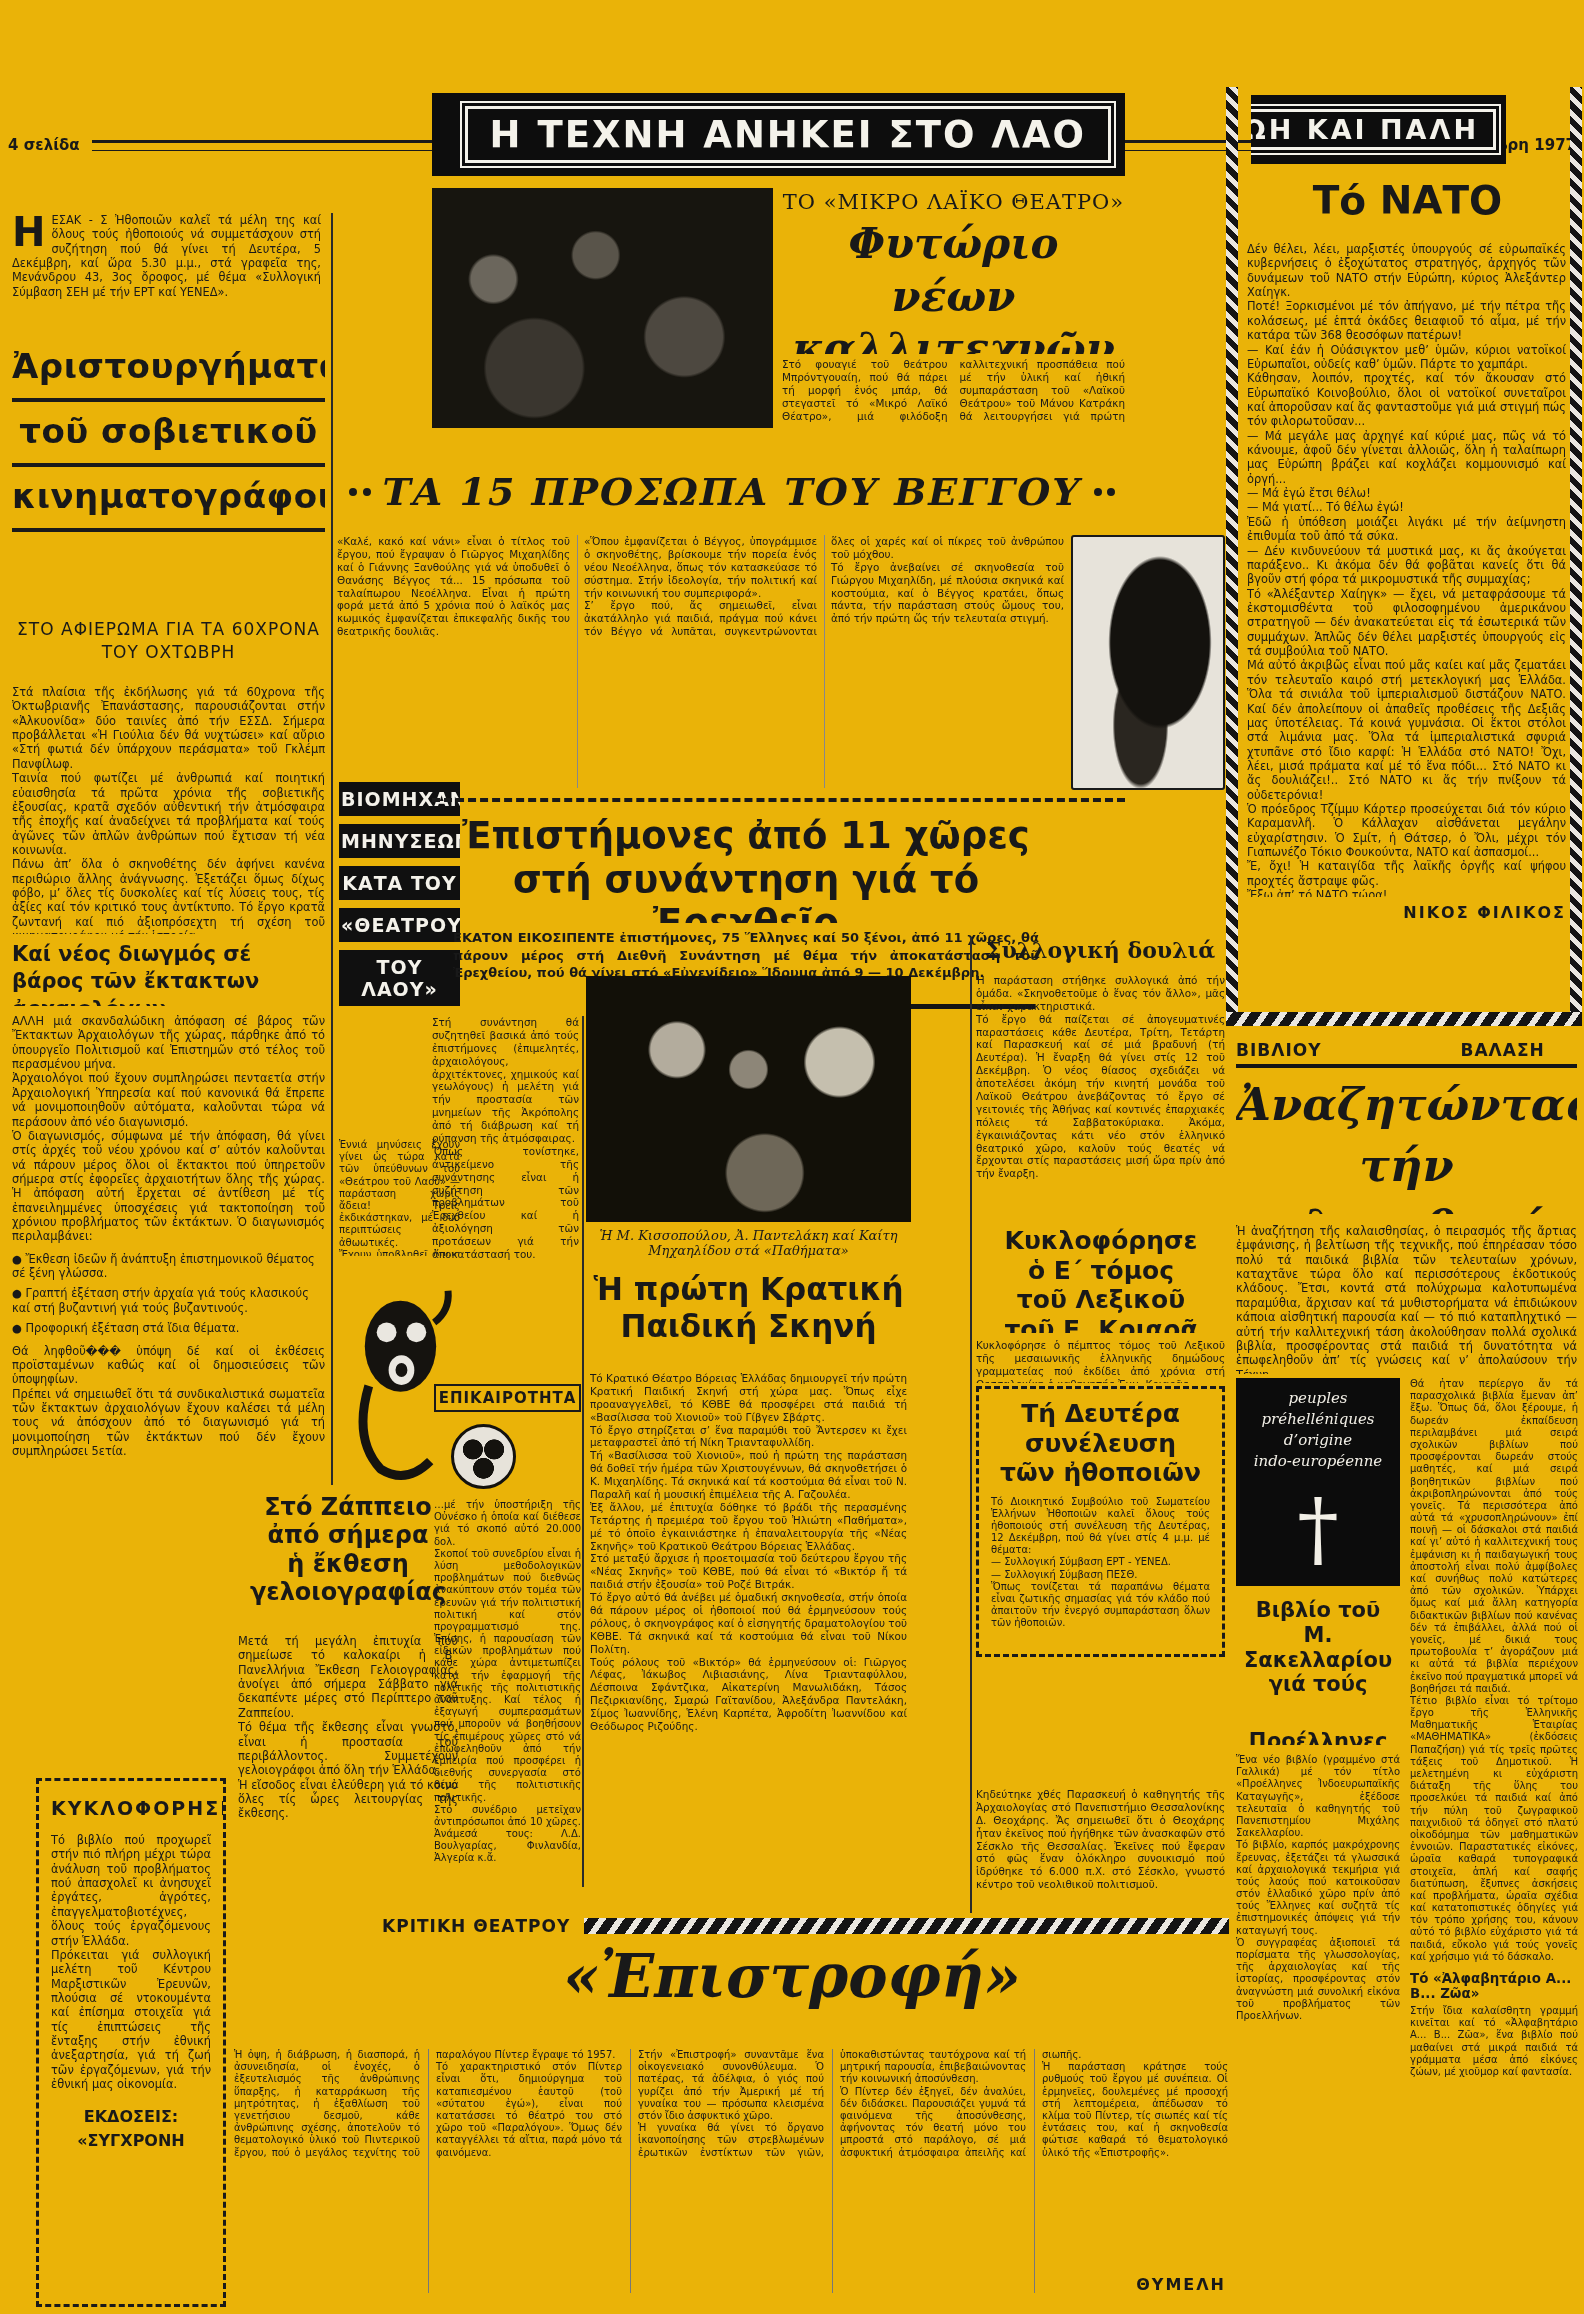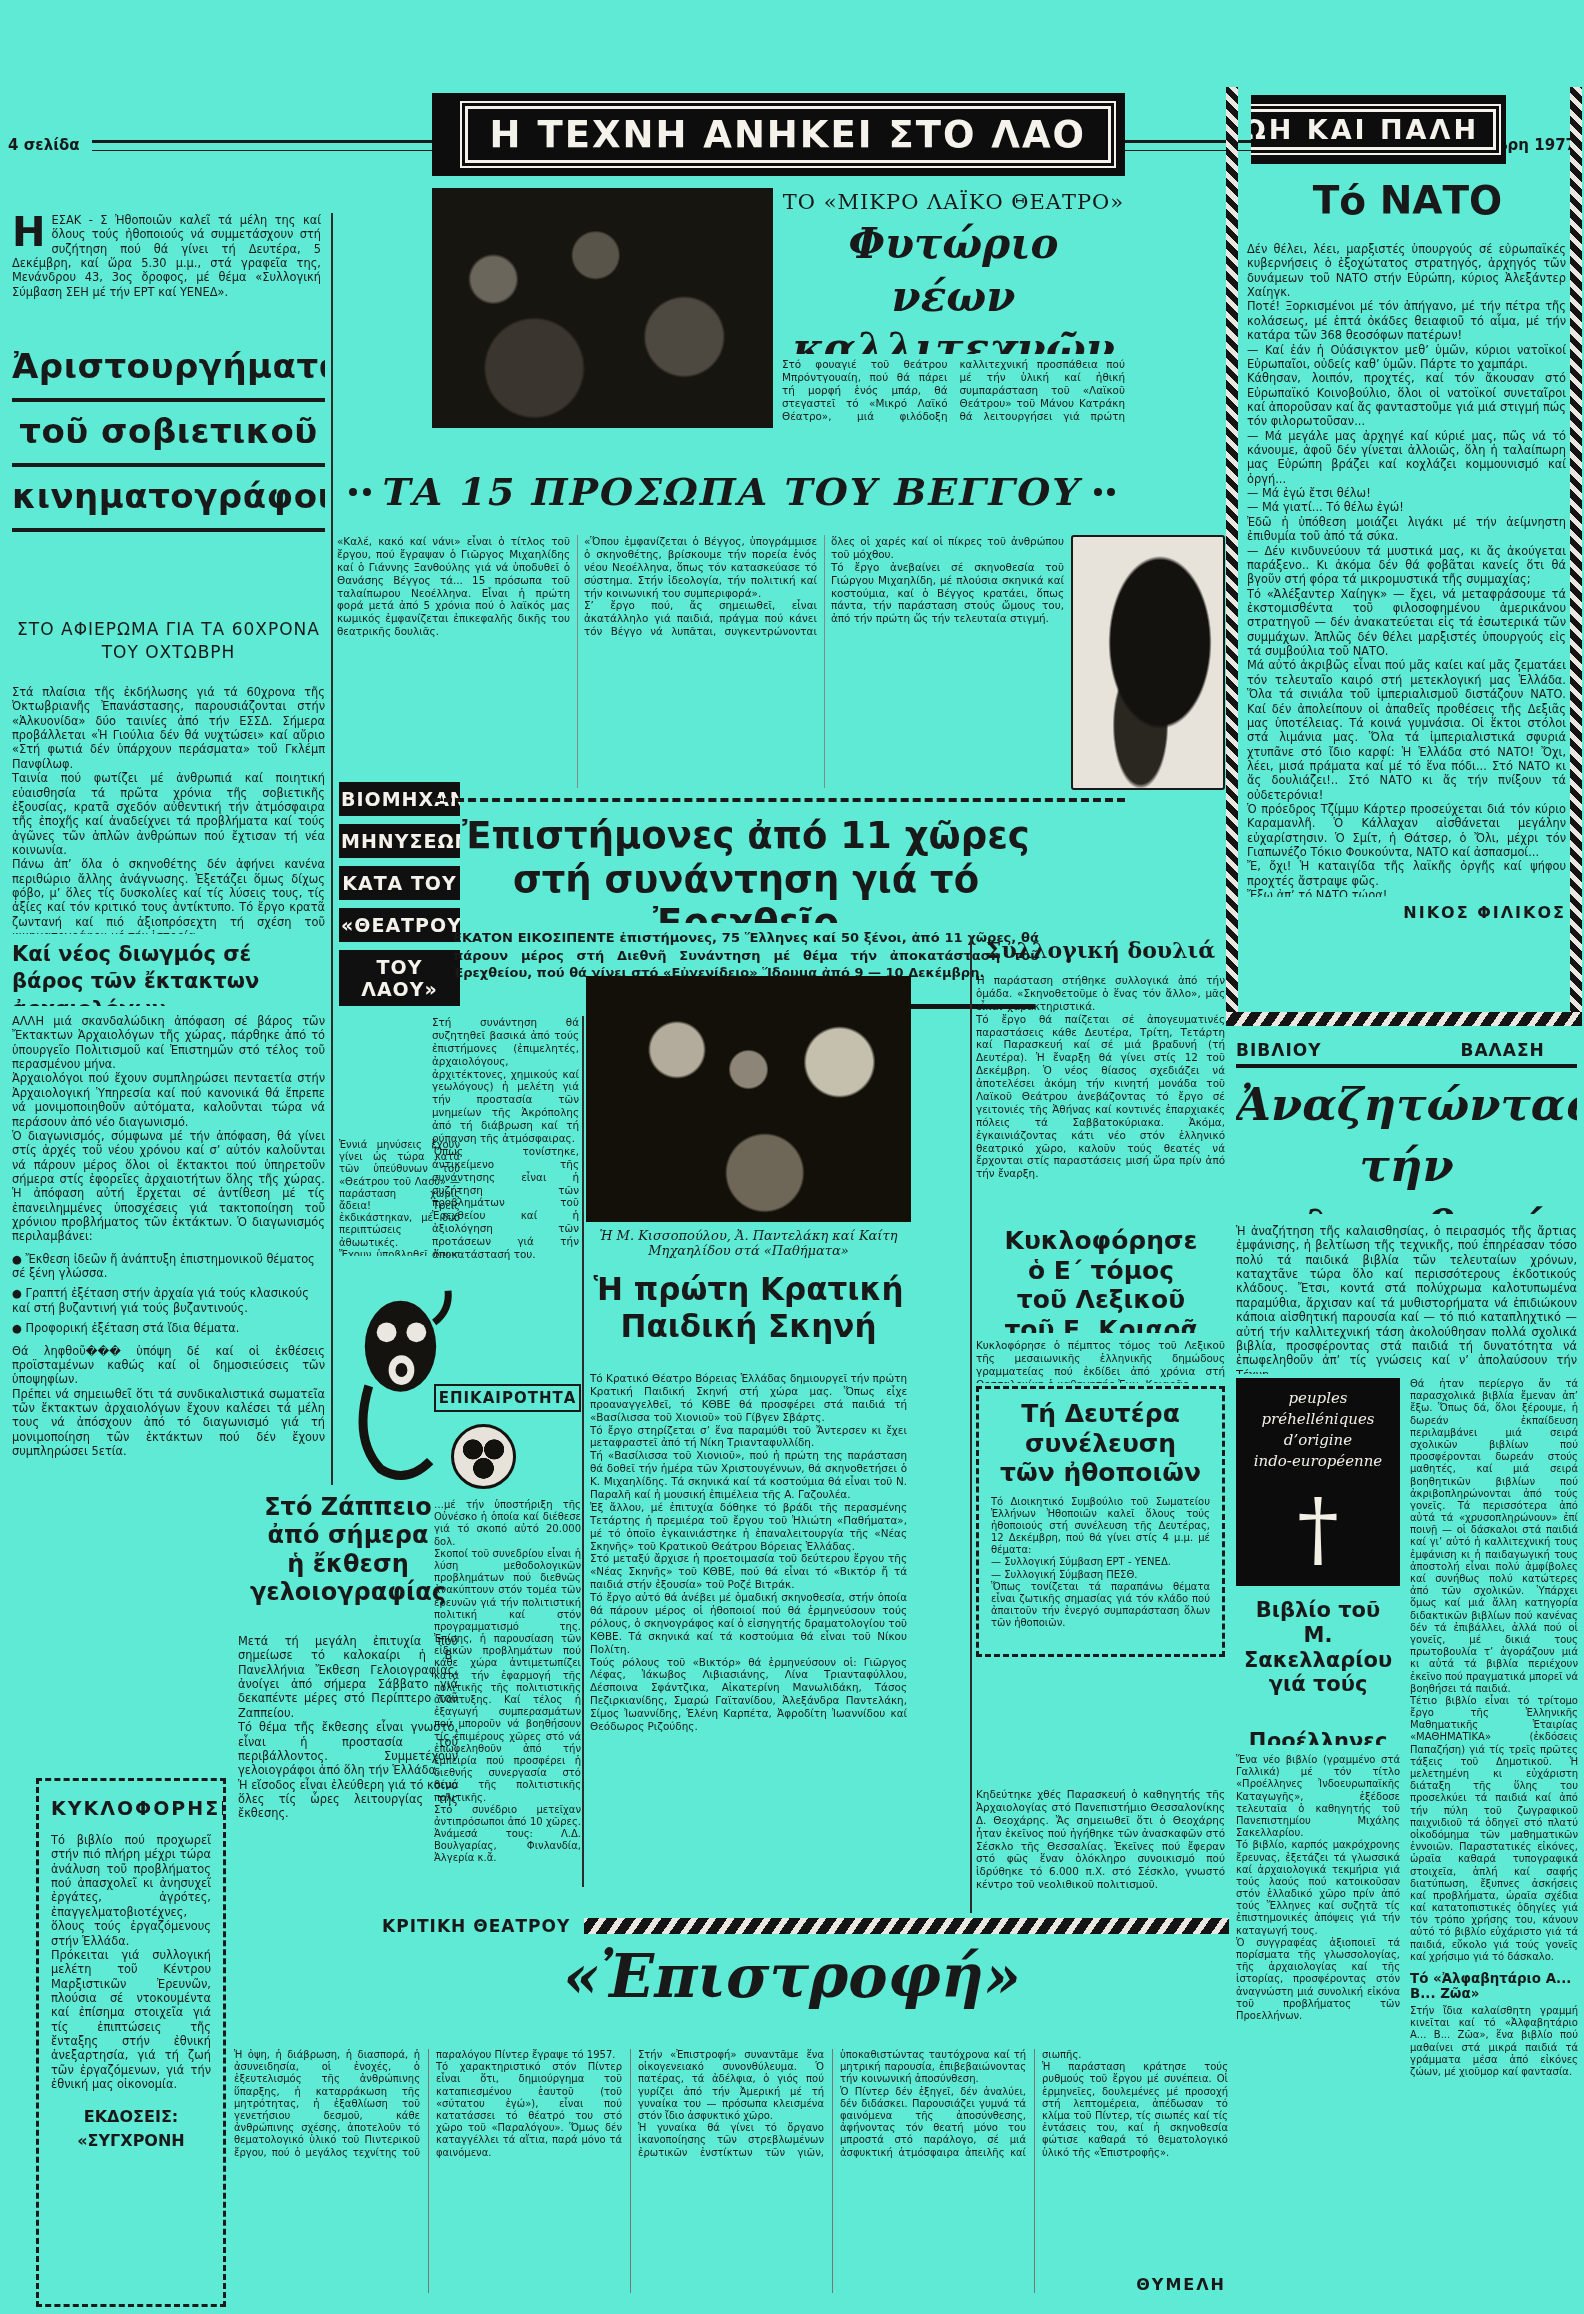--- a/index.html
+++ b/index.html
@@ -1,16 +1,16 @@
 <!DOCTYPE html>
 <html><head>
 <meta charset="utf-8">
 <style>
   html,body{margin:0;padding:0;background:#8f8b82;}
-  .page{position:relative;width:1584px;height:2315px;background:#5eead4;
+  .page{position:relative;width:1584px;height:2315px;background:#eab308;
         font-family:"DejaVu Sans",sans-serif;color:#191919;overflow:hidden;margin:0 auto;}
   .abs{position:absolute;box-sizing:border-box;overflow:hidden;}
   .j{text-align:justify;}
   .pre{white-space:pre-line;}
   .t-body{font-size:11.4px;line-height:1.26;}
   .t-body-sm{font-size:10.4px;line-height:1.24;}
   .t-body-xs{font-size:10px;line-height:1.22;}
   .center{text-align:center;}
   .bold{font-weight:bold;}
   .serif{font-family:"DejaVu Serif",serif;}

